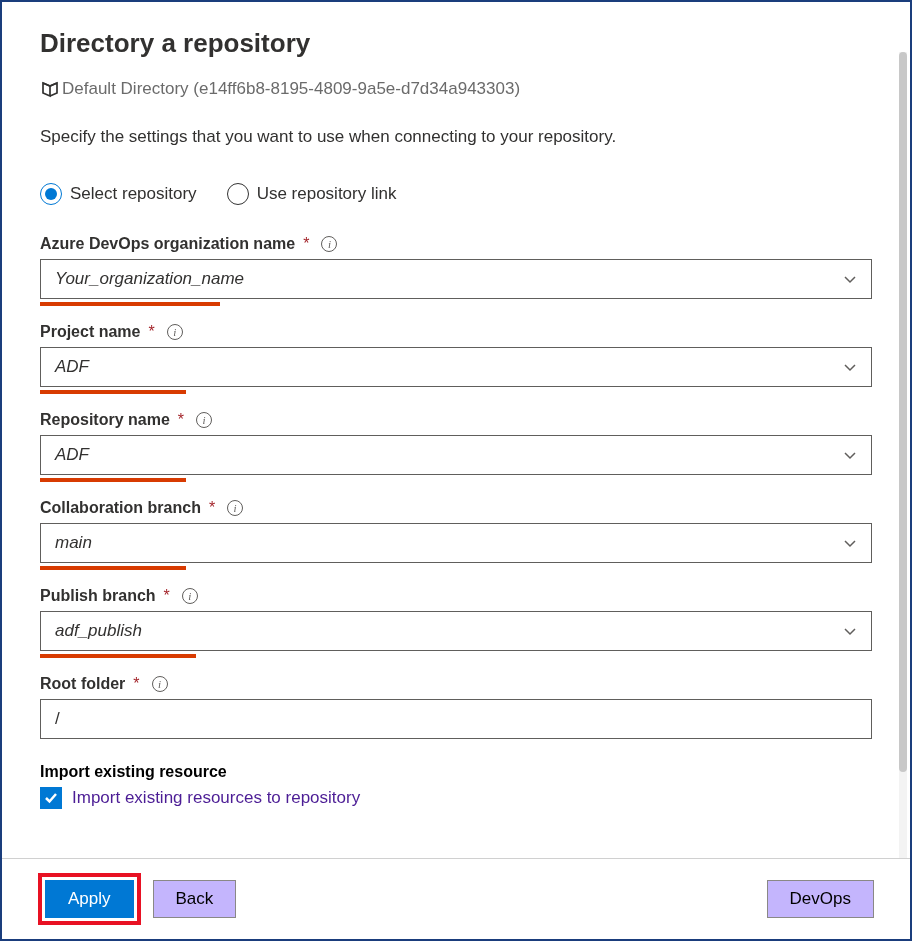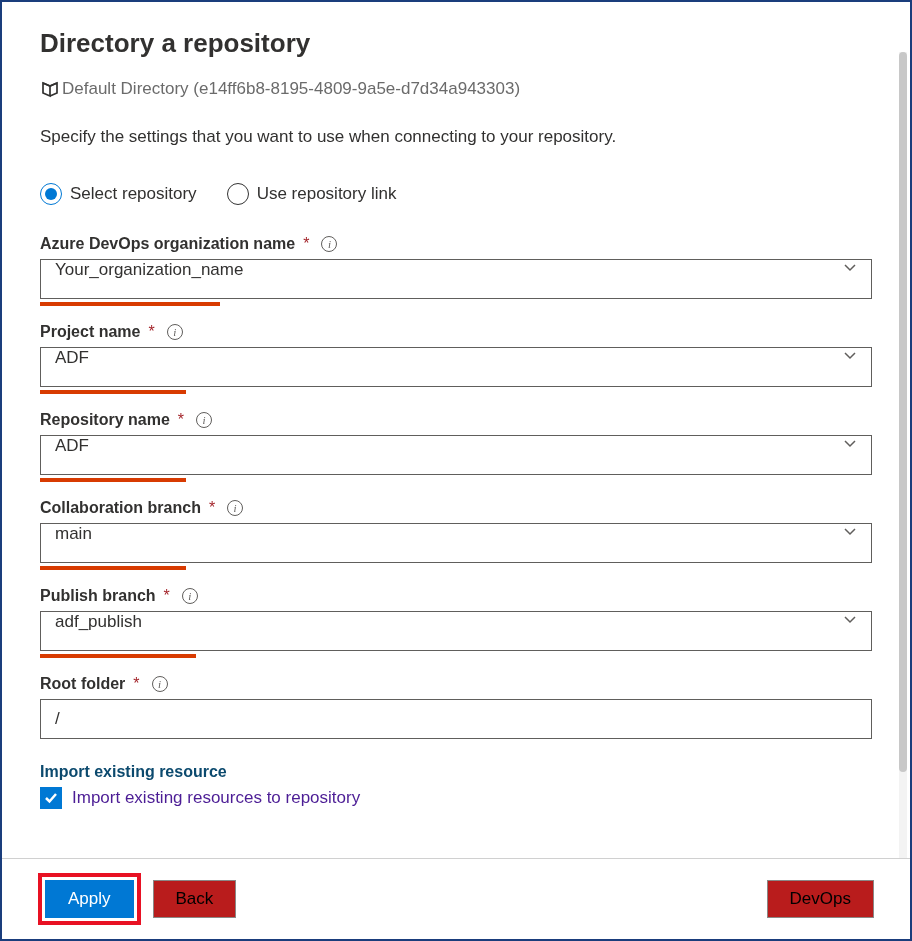--- a/index.html
+++ b/index.html
@@ -111,26 +111,27 @@
       font-style: italic;
       font-family: Georgia, serif;
       margin-left: 6px;
     }
     .dropdown-field {
       width: 100%;
       height: 40px;
       border: 1px solid #605e5c;
       background: #fff;
       display: flex;
-      align-items: flex-start;
+      align-items: center;
       justify-content: space-between;
       padding: 0 14px;
       font-size: 17px;
       color: #323130;
       cursor: pointer;
+      font-style: italic;
     }
     .text-field {
       width: 100%;
       height: 40px;
       border: 1px solid #605e5c;
       background: #fff;
       padding: 0 14px;
       font-size: 17px;
       color: #323130;
     }
@@ -141,21 +142,21 @@
     .underline-red {
       position: absolute;
       height: 4px;
       background: #d83b01;
       bottom: -7px;
       left: 0;
     }
     .section-heading {
       font-size: 16px;
       font-weight: 600;
-      color: #0c4a6e;
+      color: #000000;
       margin-bottom: 6px;
       margin-top: 8px;
     }
     .checkbox-row {
       display: flex;
       align-items: center;
       gap: 10px;
     }
     .checkbox {
       width: 22px;
@@ -177,21 +178,21 @@
       padding: 14px 36px;
       display: flex;
       align-items: center;
       background: #fff;
     }
     .btn {
       height: 38px;
       padding: 0 22px;
       font-size: 17px;
       border: 1px solid #8a8886;
-      background: #b91c1c;
+      background: #c4b5fd;
       cursor: pointer;
       font-family: inherit;
     }
     .btn-primary {
       background: #0078d4;
       border-color: #0078d4;
       color: #fff;
     }
     .apply-highlight {
       border: 4px solid #e81123;

